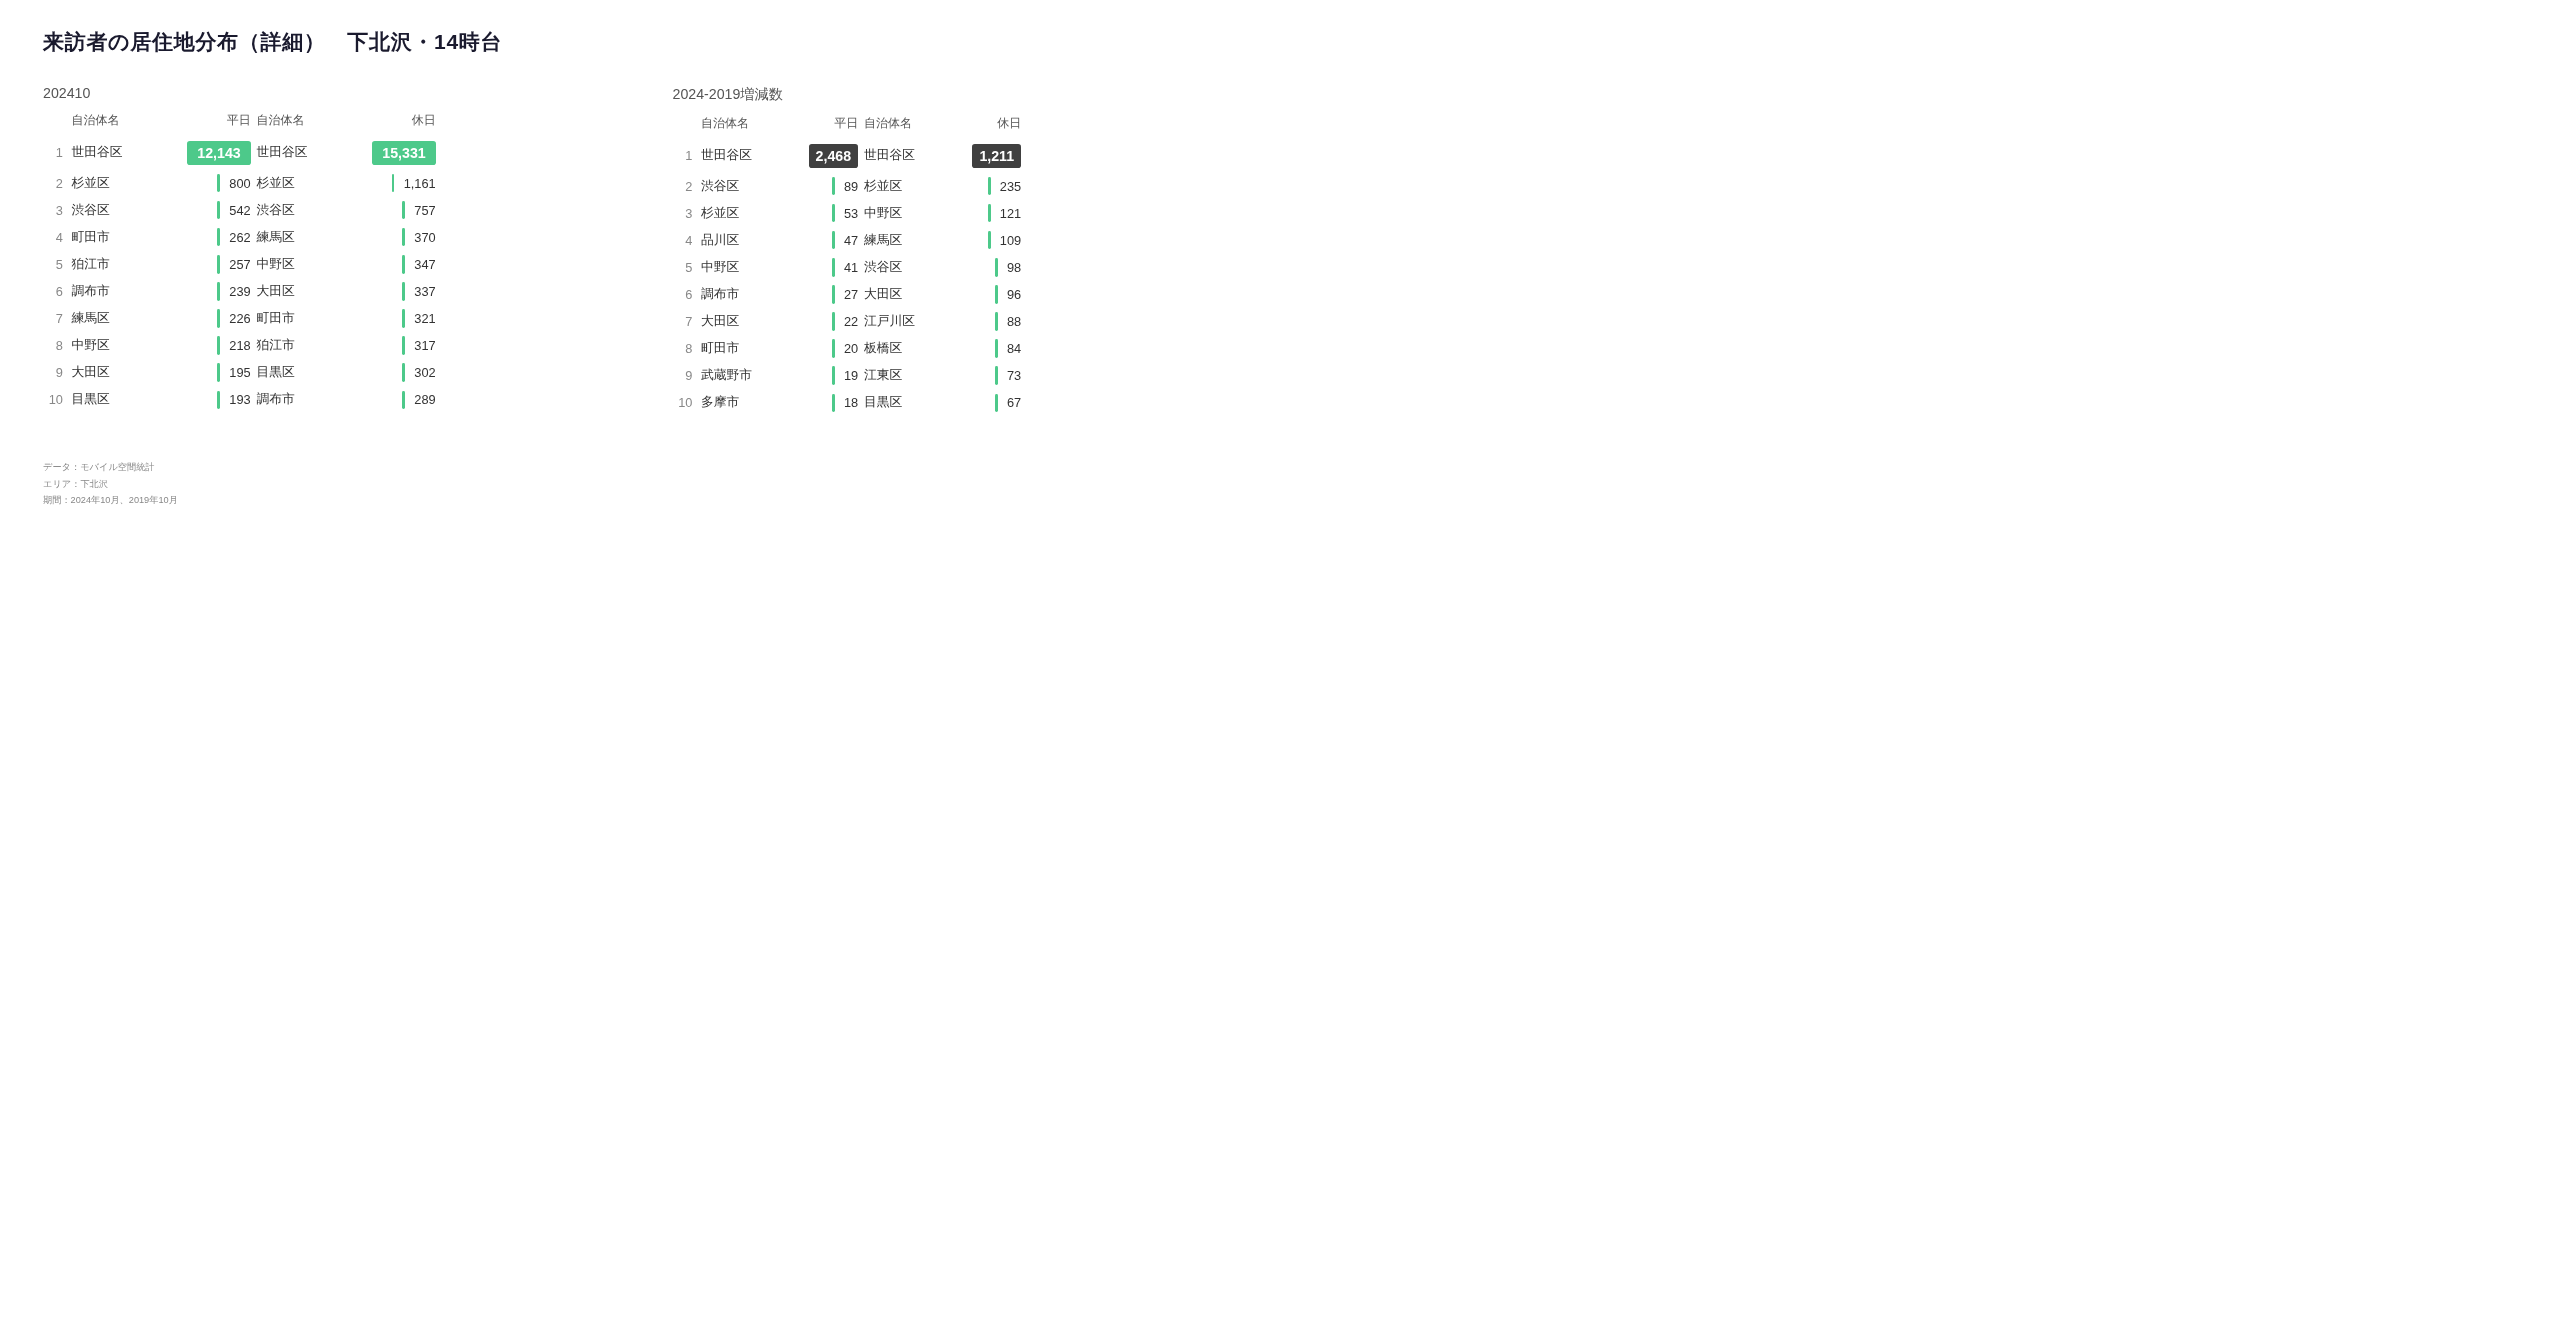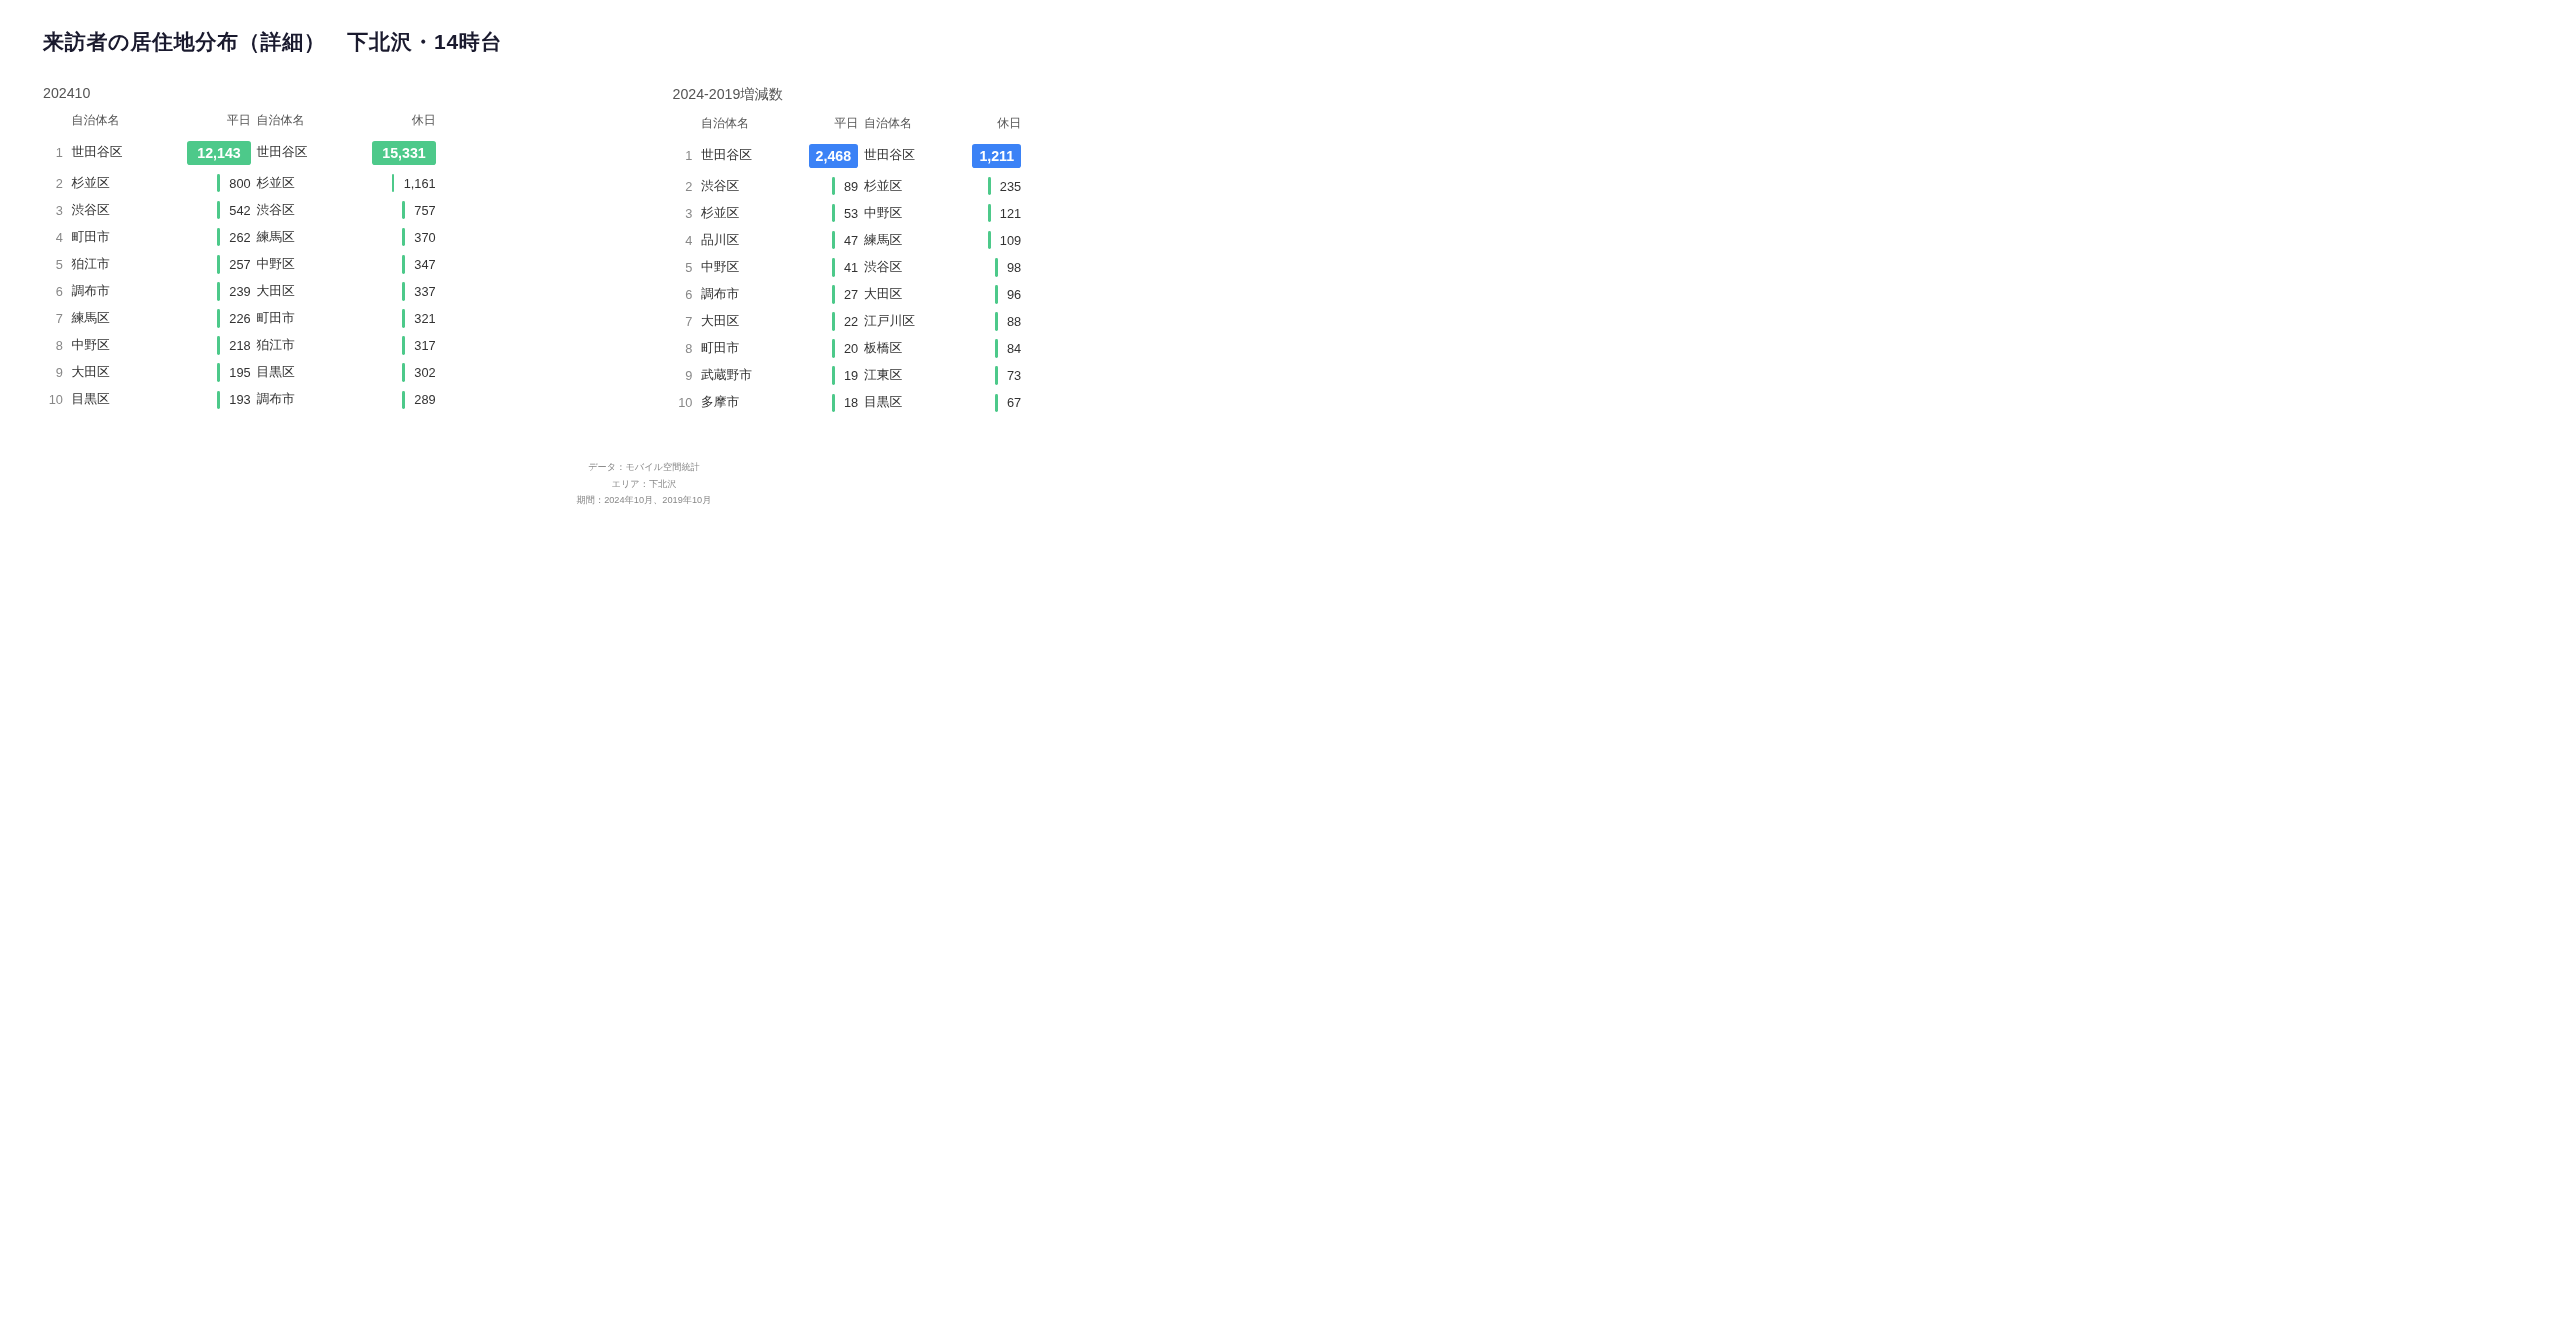--- a/index.html
+++ b/index.html
@@ -90,34 +90,34 @@
     .bar-indicator {
       width: 2.8px;
       height: 18.5px;
       background: #4dc98a;
       border-radius: 1.4px;
       display: inline-block;
       margin-right: 4.3px;
     }
     .footnote-area {
       margin-top: 43px;
-      text-align: center;
+      text-align: left;
       font-size: 9.2px;
       color: #888;
       line-height: 1.8;
     }
     
     .right-section .table-header {
       grid-template-columns: 28.4px 85px 78px 85px 78px;
     }
     .right-section .data-row {
       grid-template-columns: 28.4px 85px 78px 85px 78px;
     }
     .value-badge-small {
-      background: #3b82f6;
+      background: #404040;
       color: #fff;
       font-size: 14.2px;
       font-weight: bold;
       padding: 4.3px 7.1px;
       border-radius: 2.8px;
       display: inline-block;
     }
   </style>
 </head>
 <body>

